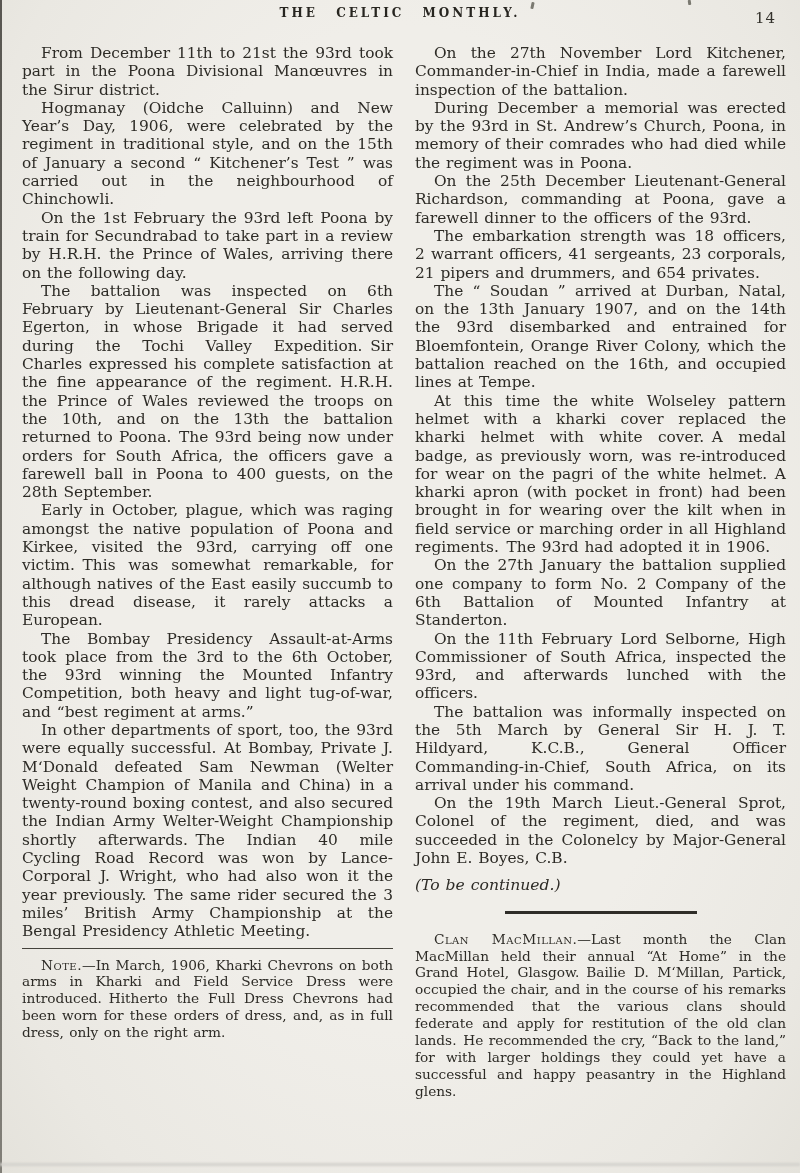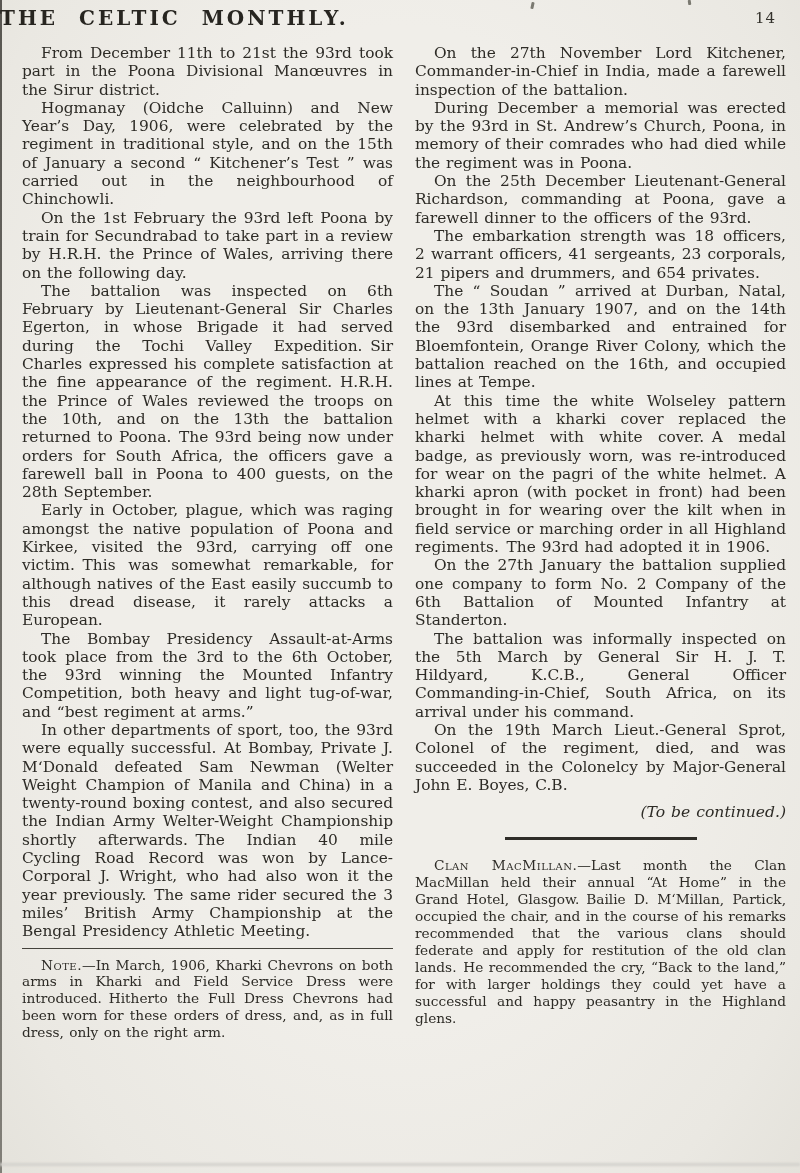--- a/index.html
+++ b/index.html
@@ -20,21 +20,21 @@
   .bottom-smudge {
     position:absolute; left:0; top:1163px; width:100%; height:3px;
     background:#d4d2cd; filter:blur(1px);
   }
   .speck { position:absolute; background:#4a483f; opacity:.7; border-radius:1px; }
   .speck-a { left:531px; top:2px; width:3px; height:7px; transform:rotate(12deg); }
   .speck-b { left:688px; top:0; width:3px; height:5px; transform:rotate(-8deg); }
 
   .masthead {
     position:absolute; top:6px; left:0; width:100%;
-    font-weight:bold; font-size:20px;
+    text-align:center; font-weight:bold; font-size:12px;
     letter-spacing:3px; word-spacing:11px; color:#272520;
   }
   .pagenum {
     position:absolute; top:9px; right:24px;
     font-size:15px; letter-spacing:1px; color:#33312b;
   }
 
   .columns {
     position:absolute; top:44px; left:22px; width:764px;
     display:flex; gap:22px;
@@ -54,21 +54,21 @@
     border-top:1.5px solid #45433c;
     margin:7px 0 8px 0;
   }
   .small-note {
     font-size:13.7px; line-height:16.9px;
     text-indent:15px;
   }
   .sc-lead { font-variant:small-caps; letter-spacing:.5px; }
 
   .continued {
-    text-align:right; font-style:italic;
+    text-align:left; font-style:italic;
     text-indent:0 !important;
     margin-top:9px !important;
     font-size:15.6px;
   }
   .section-rule {
     border:none; height:3px; width:192px;
     background:#2f2d28;
     margin:16px auto 17px auto;
   }
 </style>
@@ -98,20 +98,21 @@
     </div>
 
     <div class="col">
       <p>On the 27th November Lord Kitchener, Commander-in-Chief in India, made a farewell inspection of the battalion.</p>
       <p>During December a memorial was erected by the 93rd in St. Andrew’s Church, Poona, in memory of their comrades who had died while the regiment was in Poona.</p>
       <p>On the 25th December Lieutenant-General Richardson, commanding at Poona, gave a farewell dinner to the officers of the 93rd.</p>
       <p>The embarkation strength was 18 officers, 2 warrant officers, 41 sergeants, 23 corporals, 21 pipers and drummers, and 654 privates.</p>
       <p>The “ Soudan ” arrived at Durban, Natal, on the 13th January 1907, and on the 14th the 93rd disembarked and entrained for Bloemfontein, Orange River Colony, which the battalion reached on the 16th, and occupied lines at Tempe.</p>
       <p>At this time the white Wolseley pattern helmet with a kharki cover replaced the kharki helmet with white cover. A medal badge, as previously worn, was re-introduced for wear on the pagri of the white helmet. A kharki apron (with pocket in front) had been brought in for wearing over the kilt when in field service or marching order in all Highland regiments. The 93rd had adopted it in 1906.</p>
       <p>On the 27th January the battalion supplied one company to form No. 2 Company of the 6th Battalion of Mounted Infantry at Standerton.</p>
+      <p>On the 11th February Lord Selborne, High Commissioner of South Africa, inspected the 93rd, and afterwards lunched with the officers.</p>
       <p>The battalion was informally inspected on the 5th March by General Sir H. J. T. Hildyard, K.C.B., General Officer Commanding-in-Chief, South Africa, on its arrival under his command.</p>
       <p>On the 19th March Lieut.-General Sprot, Colonel of the regiment, died, and was succeeded in the Colonelcy by Major-General John E. Boyes, C.B.</p>
       <p class="continued">(To be continued.)</p>
       <hr class="section-rule">
       <p class="small-note"><span class="sc-lead">Clan MacMillan.</span><span>—Last month the Clan MacMillan held their annual “At Home” in the Grand Hotel, Glasgow. Bailie D. M‘Millan, Partick, occupied the chair, and in the course of his remarks recommended that the various clans should federate and apply for restitution of the old clan lands. He recommended the cry, “Back to the land,” for with larger holdings they could yet have a successful and happy peasantry in the Highland glens.</span></p>
     </div>
 
   </div>
 
   <div class="bottom-smudge"></div>

